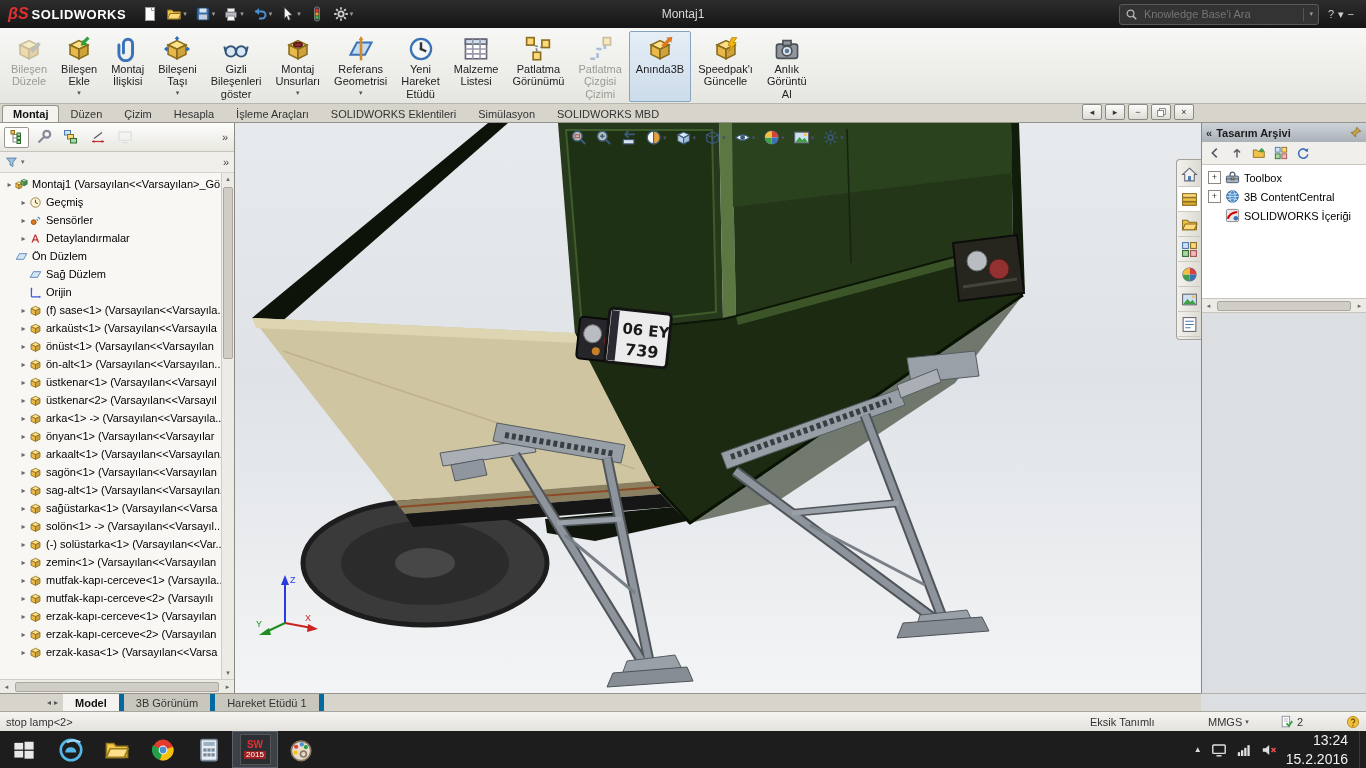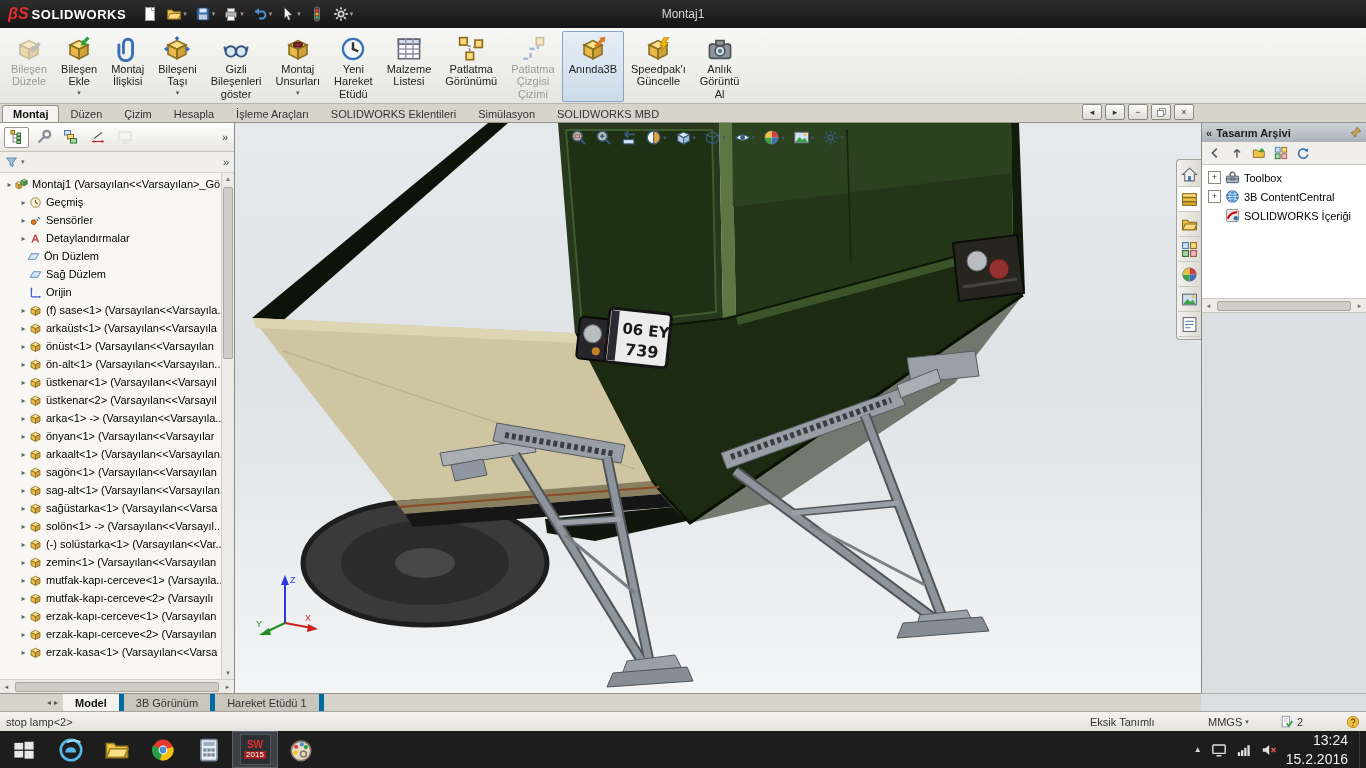--- a/index.html
+++ b/index.html
@@ -216,20 +216,34 @@
           <svg width="16" height="16" viewBox="0 0 16 16">
             <circle cx="8" cy="8" r="2.6" fill="none" stroke="#cfcfcf" stroke-width="1.8"></circle>
             <g stroke="#cfcfcf" stroke-width="1.8">
               <path d="M8 1.2 V3.6 M8 12.4 V14.8 M1.2 8 H3.6 M12.4 8 H14.8 M3.2 3.2 L4.9 4.9 M11.1 11.1 L12.8 12.8 M3.2 12.8 L4.9 11.1 M11.1 4.9 L12.8 3.2"></path>
             </g>
           </svg>
           <span class="dd-dark">▾</span>
         </span>
       </div>
     <div class="tb-title">Montaj1</div>
+    <div class="tb-right">
+      <div class="searchbox">
+        <span id="slot-search-icon">
+            <svg width="13" height="13" viewBox="0 0 16 16">
+              <circle cx="6.8" cy="6.8" r="4.2" fill="none" stroke="#b8b8b8" stroke-width="1.5"></circle>
+              <line x1="10" y1="10" x2="13.8" y2="13.8" stroke="#b8b8b8" stroke-width="1.8"></line>
+            </svg>
+          </span>
+        <input class="search-input" readonly="" placeholder="Knowledge Base'i Ara" style="">
+        <span class="search-sep"></span>
+        <span class="dd-dark">▾</span>
+      </div>
+      <span id="tb-right-ctls"><span class="tb-ctl">?</span><span class="tb-ctl">▾</span><span class="tb-ctl">−</span></span>
+    </div>
   </div>
 
   <div class="ribbon" id="ribbon-buttons">
       <div class="rbtn disabled">
     <div class="ricon">
           <svg width="26" height="26" viewBox="0 0 16 16">
             <path d="M2.5 5.5 L8 2.8 L13.5 5.5 L8 8.2 Z" fill="#ffe08a" stroke="#8a6d1e"></path>
             <path d="M2.5 5.5 L8 8.2 V14 L2.5 11.3 Z" fill="#e8b84a" stroke="#8a6d1e"></path>
             <path d="M8 8.2 L13.5 5.5 V11.3 L8 14 Z" fill="#cfa23a" stroke="#8a6d1e"></path>
             <line x1="9.5" y1="9.5" x2="14.5" y2="4.5" stroke="#707070" stroke-width="2.2"></line>
@@ -296,20 +310,32 @@
     <div class="ricon">
           <svg width="26" height="26" viewBox="0 0 16 16">
             <path d="M2.5 5.5 L8 2.8 L13.5 5.5 L8 8.2 Z" fill="#ffe08a" stroke="#8a6d1e"></path>
             <path d="M2.5 5.5 L8 8.2 V14 L2.5 11.3 Z" fill="#e8b84a" stroke="#8a6d1e"></path>
             <path d="M8 8.2 L13.5 5.5 V11.3 L8 14 Z" fill="#cfa23a" stroke="#8a6d1e"></path>
             <ellipse cx="8" cy="5.4" rx="2.6" ry="1.3" fill="#8a3030" stroke="#5a1a1a"></ellipse>
           </svg>
         </div>
     <div class="rlabel">Montaj
 Unsurları</div>
+    <div class="rdd">▾</div>
+  </div>
+      <div class="rbtn ">
+    <div class="ricon">
+          <svg width="26" height="26" viewBox="0 0 16 16">
+            <path d="M1.5 11.5 L5.5 4 H14.5 L10.5 11.5 Z" fill="#bcd6ee" fill-opacity="0.85" stroke="#3a72b8" stroke-width="1.2"></path>
+            <line x1="8" y1="1.5" x2="8" y2="15" stroke="#d08a2a" stroke-width="1.6"></line>
+            <path d="M8 0 l-1.4 2.4 h2.8 z" fill="#d08a2a"></path>
+          </svg>
+        </div>
+    <div class="rlabel">Referans
+Geometrisi</div>
     <div class="rdd">▾</div>
   </div>
       <div class="rbtn ">
     <div class="ricon">
           <svg width="26" height="26" viewBox="0 0 16 16">
             <circle cx="8" cy="8" r="6.2" fill="#f4f6f8" stroke="#3a72b8" stroke-width="1.4"></circle>
             <path d="M8 8 V3.8 M8 8 L11.2 9.4" stroke="#333" stroke-width="1.5" fill="none"></path>
             <circle cx="8" cy="8" r="0.9" fill="#333"></circle>
           </svg>
         </div>
@@ -508,21 +534,21 @@
               </svg>
               <span class="tlabel">Sensörler</span>
   </div>
             <div class="trow" style="padding-left:18px">
     <span class="texp">▸</span>
     <svg width="13" height="13" viewBox="0 0 16 16">
                 <path d="M3 13 L7 3 H8.6 L12.6 13 H10.8 L9.9 10.5 H5.7 L4.8 13 Z M6.3 8.9 H9.3 L7.8 4.9 Z" fill="#c03030"></path>
               </svg>
               <span class="tlabel">Detaylandırmalar</span>
   </div>
-            <div class="trow" style="padding-left:16px">
+            <div class="trow" style="padding-left:4px">
     <span class="texp"></span>
     <svg width="13" height="13" viewBox="0 0 16 16">
                 <path d="M1.5 11.5 L5.5 4.5 H14.5 L10.5 11.5 Z" fill="#cfe2f3" fill-opacity="0.9" stroke="#4a7ab0"></path>
               </svg>
               <span class="tlabel">Ön Düzlem</span>
   </div>
             <div class="trow" style="padding-left:18px">
     <span class="texp"></span>
     <svg width="13" height="13" viewBox="0 0 16 16">
                 <path d="M1.5 11.5 L5.5 4.5 H14.5 L10.5 11.5 Z" fill="#cfe2f3" fill-opacity="0.9" stroke="#4a7ab0"></path>

